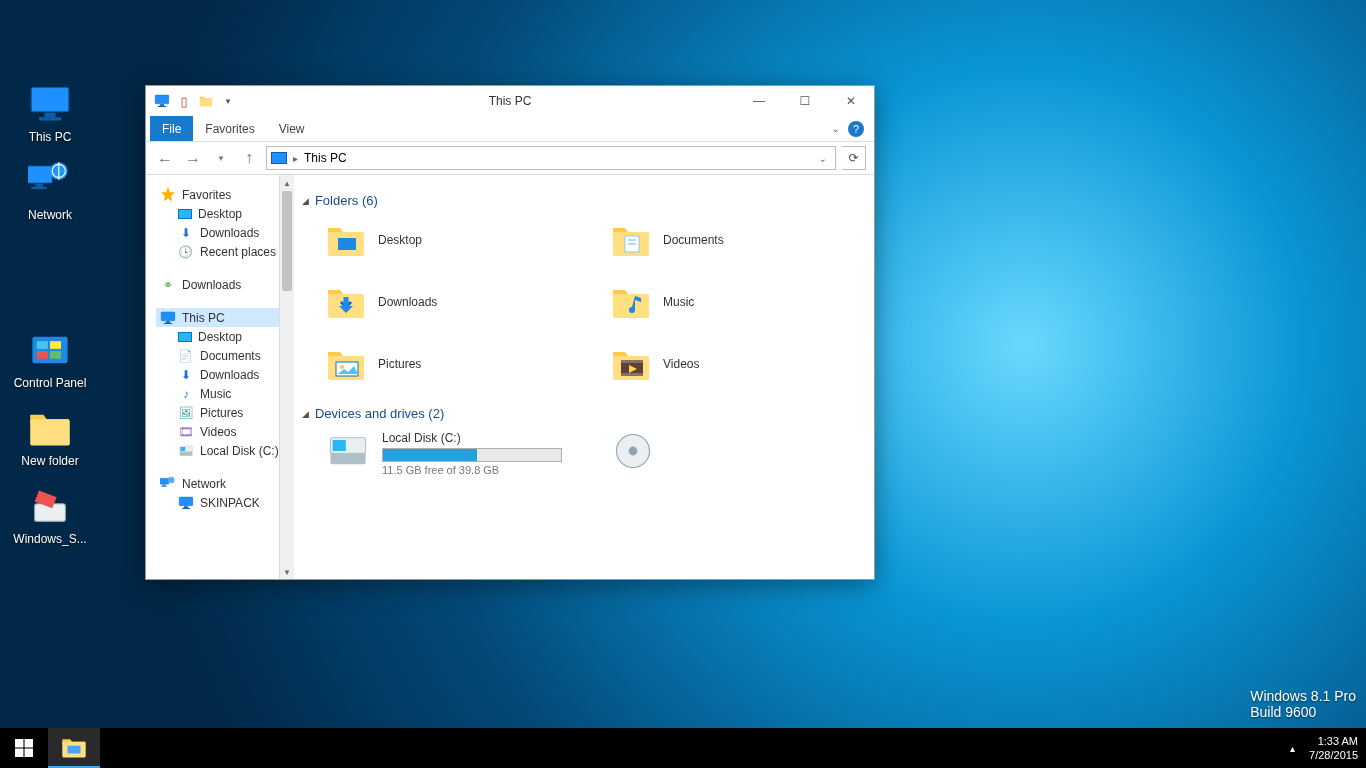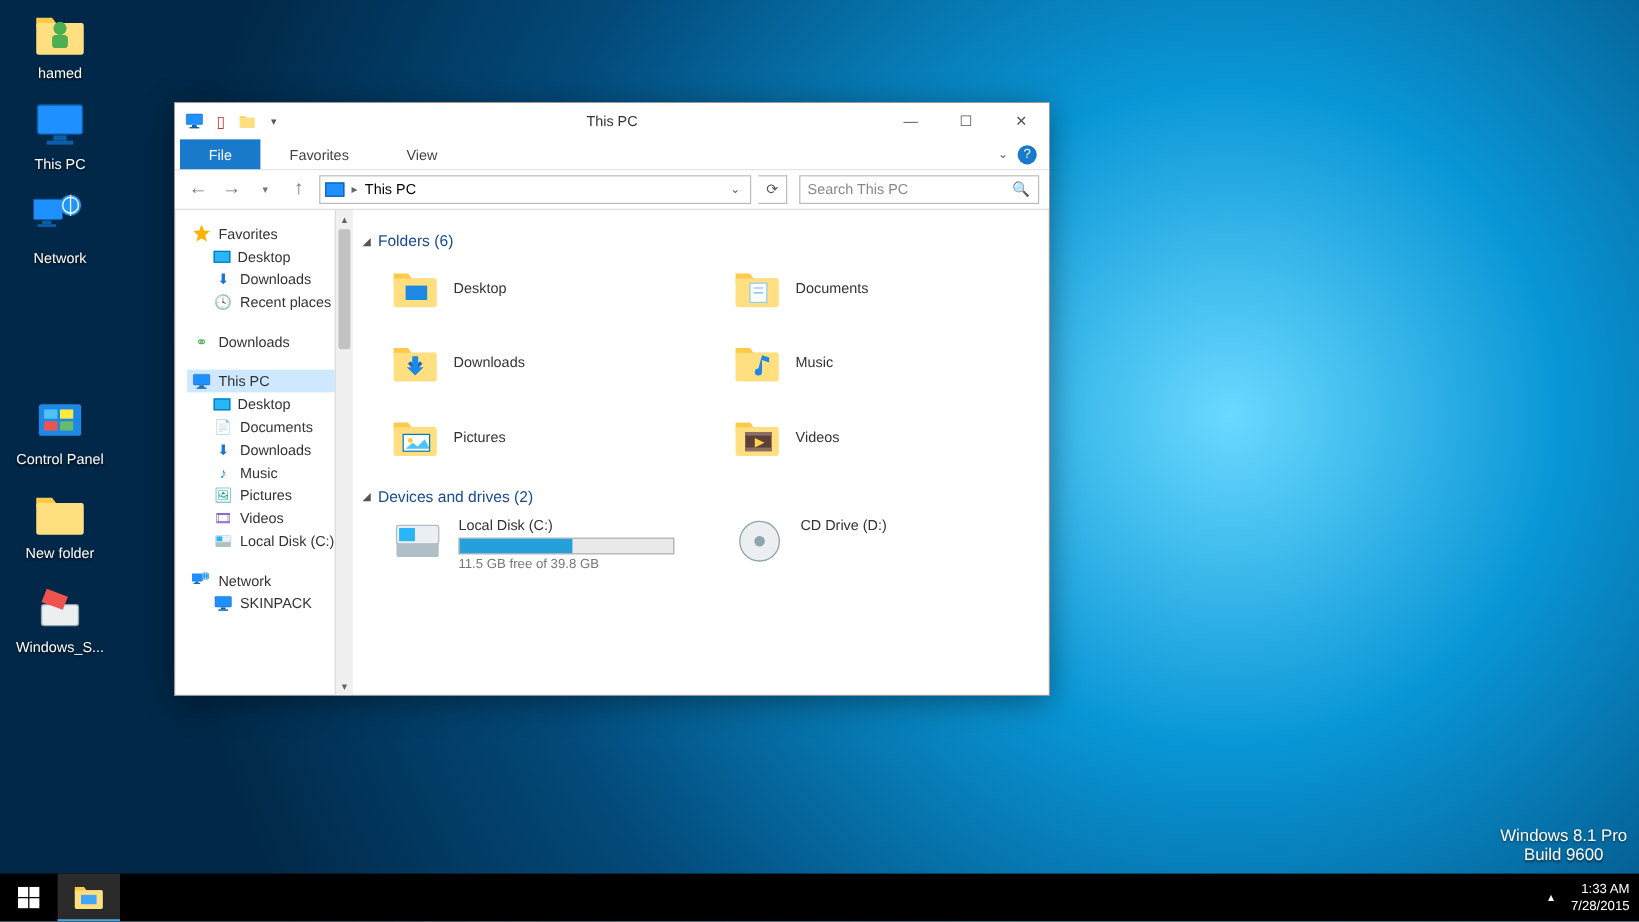--- a/index.html
+++ b/index.html
@@ -6,33 +6,33 @@
 html, body { width: 1366px; height: 768px; overflow: hidden; }
 body { background: radial-gradient(circle at 75% 45%, #6ad9ff 0%, #0996d6 25%, #034a7a 55%, #012848 80%); position: relative; }
 
 
 .desktop { position: absolute; inset: 0; }
 .desktop-icon { position: absolute; width: 76px; text-align: center; color: #fff; font-size: 12px; cursor: pointer; text-shadow: 0 1px 2px rgba(0,0,0,.9); }
 .desktop-icon .ic { width: 44px; height: 44px; margin: 0 auto 4px; display:flex; align-items:center; justify-content:center; }
 .desktop-icon .ic svg { width: 44px; height: 44px; }
 
 
-.watermark { position:absolute; right:10px; bottom:48px; color:#fff; text-align:center; font-size:14px; text-shadow:0 1px 2px rgba(0,0,0,.6); }
+.watermark { position:absolute; right:10px; bottom:48px; color:#fff; text-align:left; font-size:14px; text-shadow:0 1px 2px rgba(0,0,0,.6); }
 
 
 .window { position:absolute; left:145px; top:85px; width:730px; height:495px; background:#fff; border:1px solid #999; box-shadow:0 5px 25px rgba(0,0,0,.4); display:flex; flex-direction:column; }
 .titlebar { height:30px; display:flex; align-items:center; background:#fff; font-size:12px; color:#333; position:relative; }
 .qat { display:flex; align-items:center; gap:6px; padding:0 8px; }
 .qat-item { width:16px; height:16px; display:flex; align-items:center; justify-content:center; }
 .title-text { position:absolute; left:0; right:0; text-align:center; pointer-events:none; }
 .win-controls { position:absolute; right:0; top:0; display:flex; }
 .win-btn { width:46px; height:30px; display:flex; align-items:center; justify-content:center; color:#555; font-size:12px; cursor:pointer; }
 
 .ribbon-tabs { height:26px; display:flex; align-items:stretch; background:#fff; border-bottom:1px solid #ddd; font-size:12px; padding-left:4px; }
-.ribbon-tab { padding:0 24px; display:flex; align-items:center; color:#444; cursor:pointer; }
+.ribbon-tab { padding:0 12px; display:flex; align-items:center; color:#444; cursor:pointer; }
 .ribbon-tab.file { background:#1979ca; color:#fff; }
 .ribbon-right { margin-left:auto; display:flex; align-items:center; gap:8px; padding-right:10px; }
 .help-circle { width:16px; height:16px; border-radius:50%; background:#1979ca; color:#fff; font-size:11px; display:flex; align-items:center; justify-content:center; }
 
 .navbar { height:32px; display:flex; align-items:center; gap:6px; padding:3px 8px; background:#fff; }
 .nav-arrow { width:22px; height:22px; display:flex; align-items:center; justify-content:center; color:#777; cursor:pointer; }
 .addr { flex:1; height:24px; border:1px solid #bcbcbc; display:flex; align-items:center; padding:0 4px; font-size:12px; gap:6px; }
 .addr .monitor-ic { width:16px; height:12px; background:#1e90ff; border:1px solid #0a5fa8; }
 .addr .chev { margin-left:auto; color:#666; font-size:10px; padding-right:4px; }
 .refresh-btn { width:24px; height:24px; border:1px solid #bcbcbc; border-left:none; display:flex; align-items:center; justify-content:center; color:#555; font-size:12px; cursor:pointer; }
@@ -118,30 +118,20 @@
     <g id="winlogo">
       <rect x="0" y="0" width="8" height="8" fill="#fff"></rect>
       <rect x="9" y="0" width="8" height="8" fill="#fff"></rect>
       <rect x="0" y="9" width="8" height="8" fill="#fff"></rect>
       <rect x="9" y="9" width="8" height="8" fill="#fff"></rect>
     </g>
   </defs>
 </svg>
 
 <div class="desktop">
-  <div class="desktop-icon" style="left:12px; top:6px">
-    <div class="ic">
-        <svg viewBox="0 0 40 40">
-          <use href="#folder-plain"></use>
-          <circle cx="20" cy="16" r="5" fill="#4caf50"></circle>
-          <rect x="14" y="21" width="12" height="10" rx="3" fill="#4caf50"></rect>
-        </svg>
-      </div>
-    <div>hamed</div>
-  </div>
   <div class="desktop-icon" style="left:12px; top:82px">
     <div class="ic">
         <svg viewBox="0 0 40 40">
           <use href="#monitor"></use>
         </svg>
       </div>
     <div>This PC</div>
   </div>
   <div class="desktop-icon" style="left:12px; top:160px">
     <div class="ic">
@@ -226,24 +216,20 @@
     <div class="nav-arrow">→</div>
     <div class="nav-arrow" style="font-size:9px">▾</div>
     <div class="nav-arrow">↑</div>
     <div class="addr">
       <span class="monitor-ic"></span>
       <span style="font-size:10px;color:#666">▸</span>
       <span>This PC</span>
       <span class="chev">⌄</span>
     </div>
     <div class="refresh-btn">⟳</div>
-    <div class="search">
-      <span>Search This PC</span>
-      <span class="mag">🔍</span>
-    </div>
   </div>
 
   <div class="body">
     <div class="sidebar">
       <div class="tree-group">
         <div class="tree-item">
             <span class="tic">
               <svg viewBox="0 0 16 16">
                 <use href="#star"></use>
               </svg>
@@ -426,23 +412,20 @@
               </div>
             <div class="drive-sub">11.5 GB free of 39.8 GB</div>
           </div>
         </div>
         <div class="drive">
           <div class="dic">
               <svg viewBox="0 0 40 40">
                 <use href="#disc"></use>
               </svg>
             </div>
-          <div class="drive-info">
-            <div>CD Drive (D:)</div>
-          </div>
         </div>
       </div>
     </div>
   </div>
 </div>
 
 <div class="taskbar">
   <div class="start-btn">
     <svg viewBox="0 0 17 17" width="18" height="18">
         <use href="#winlogo"></use>

